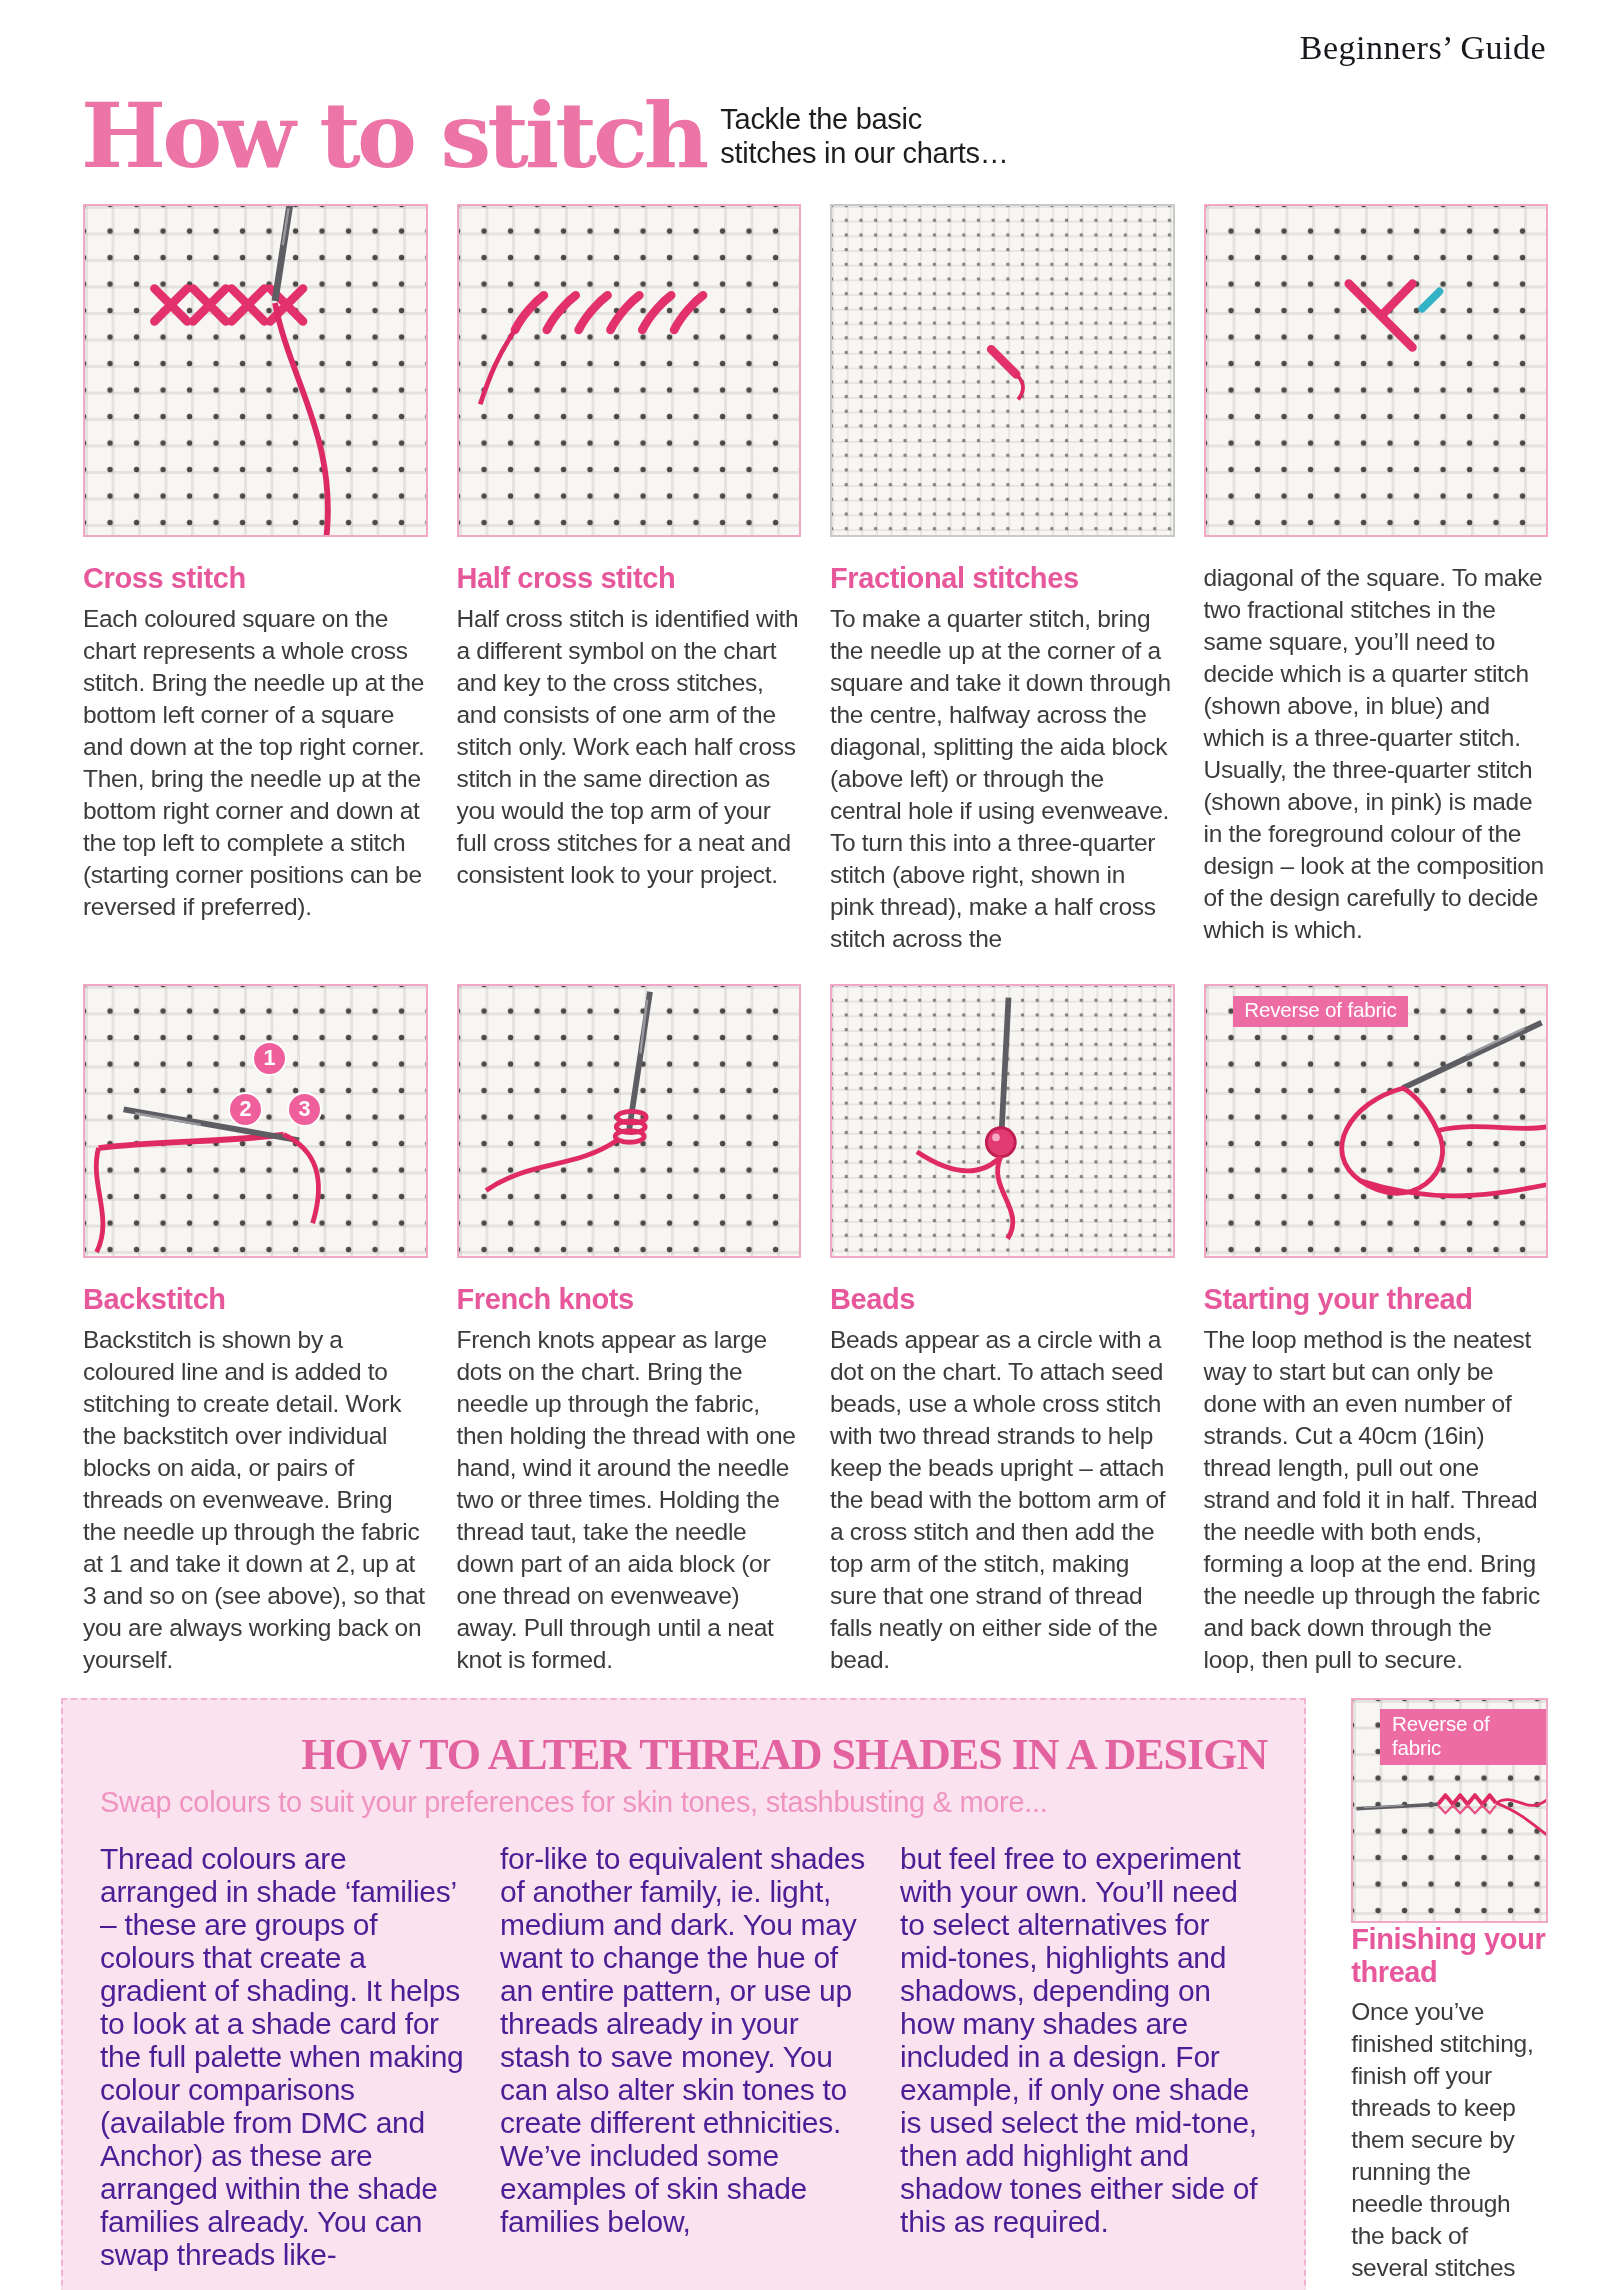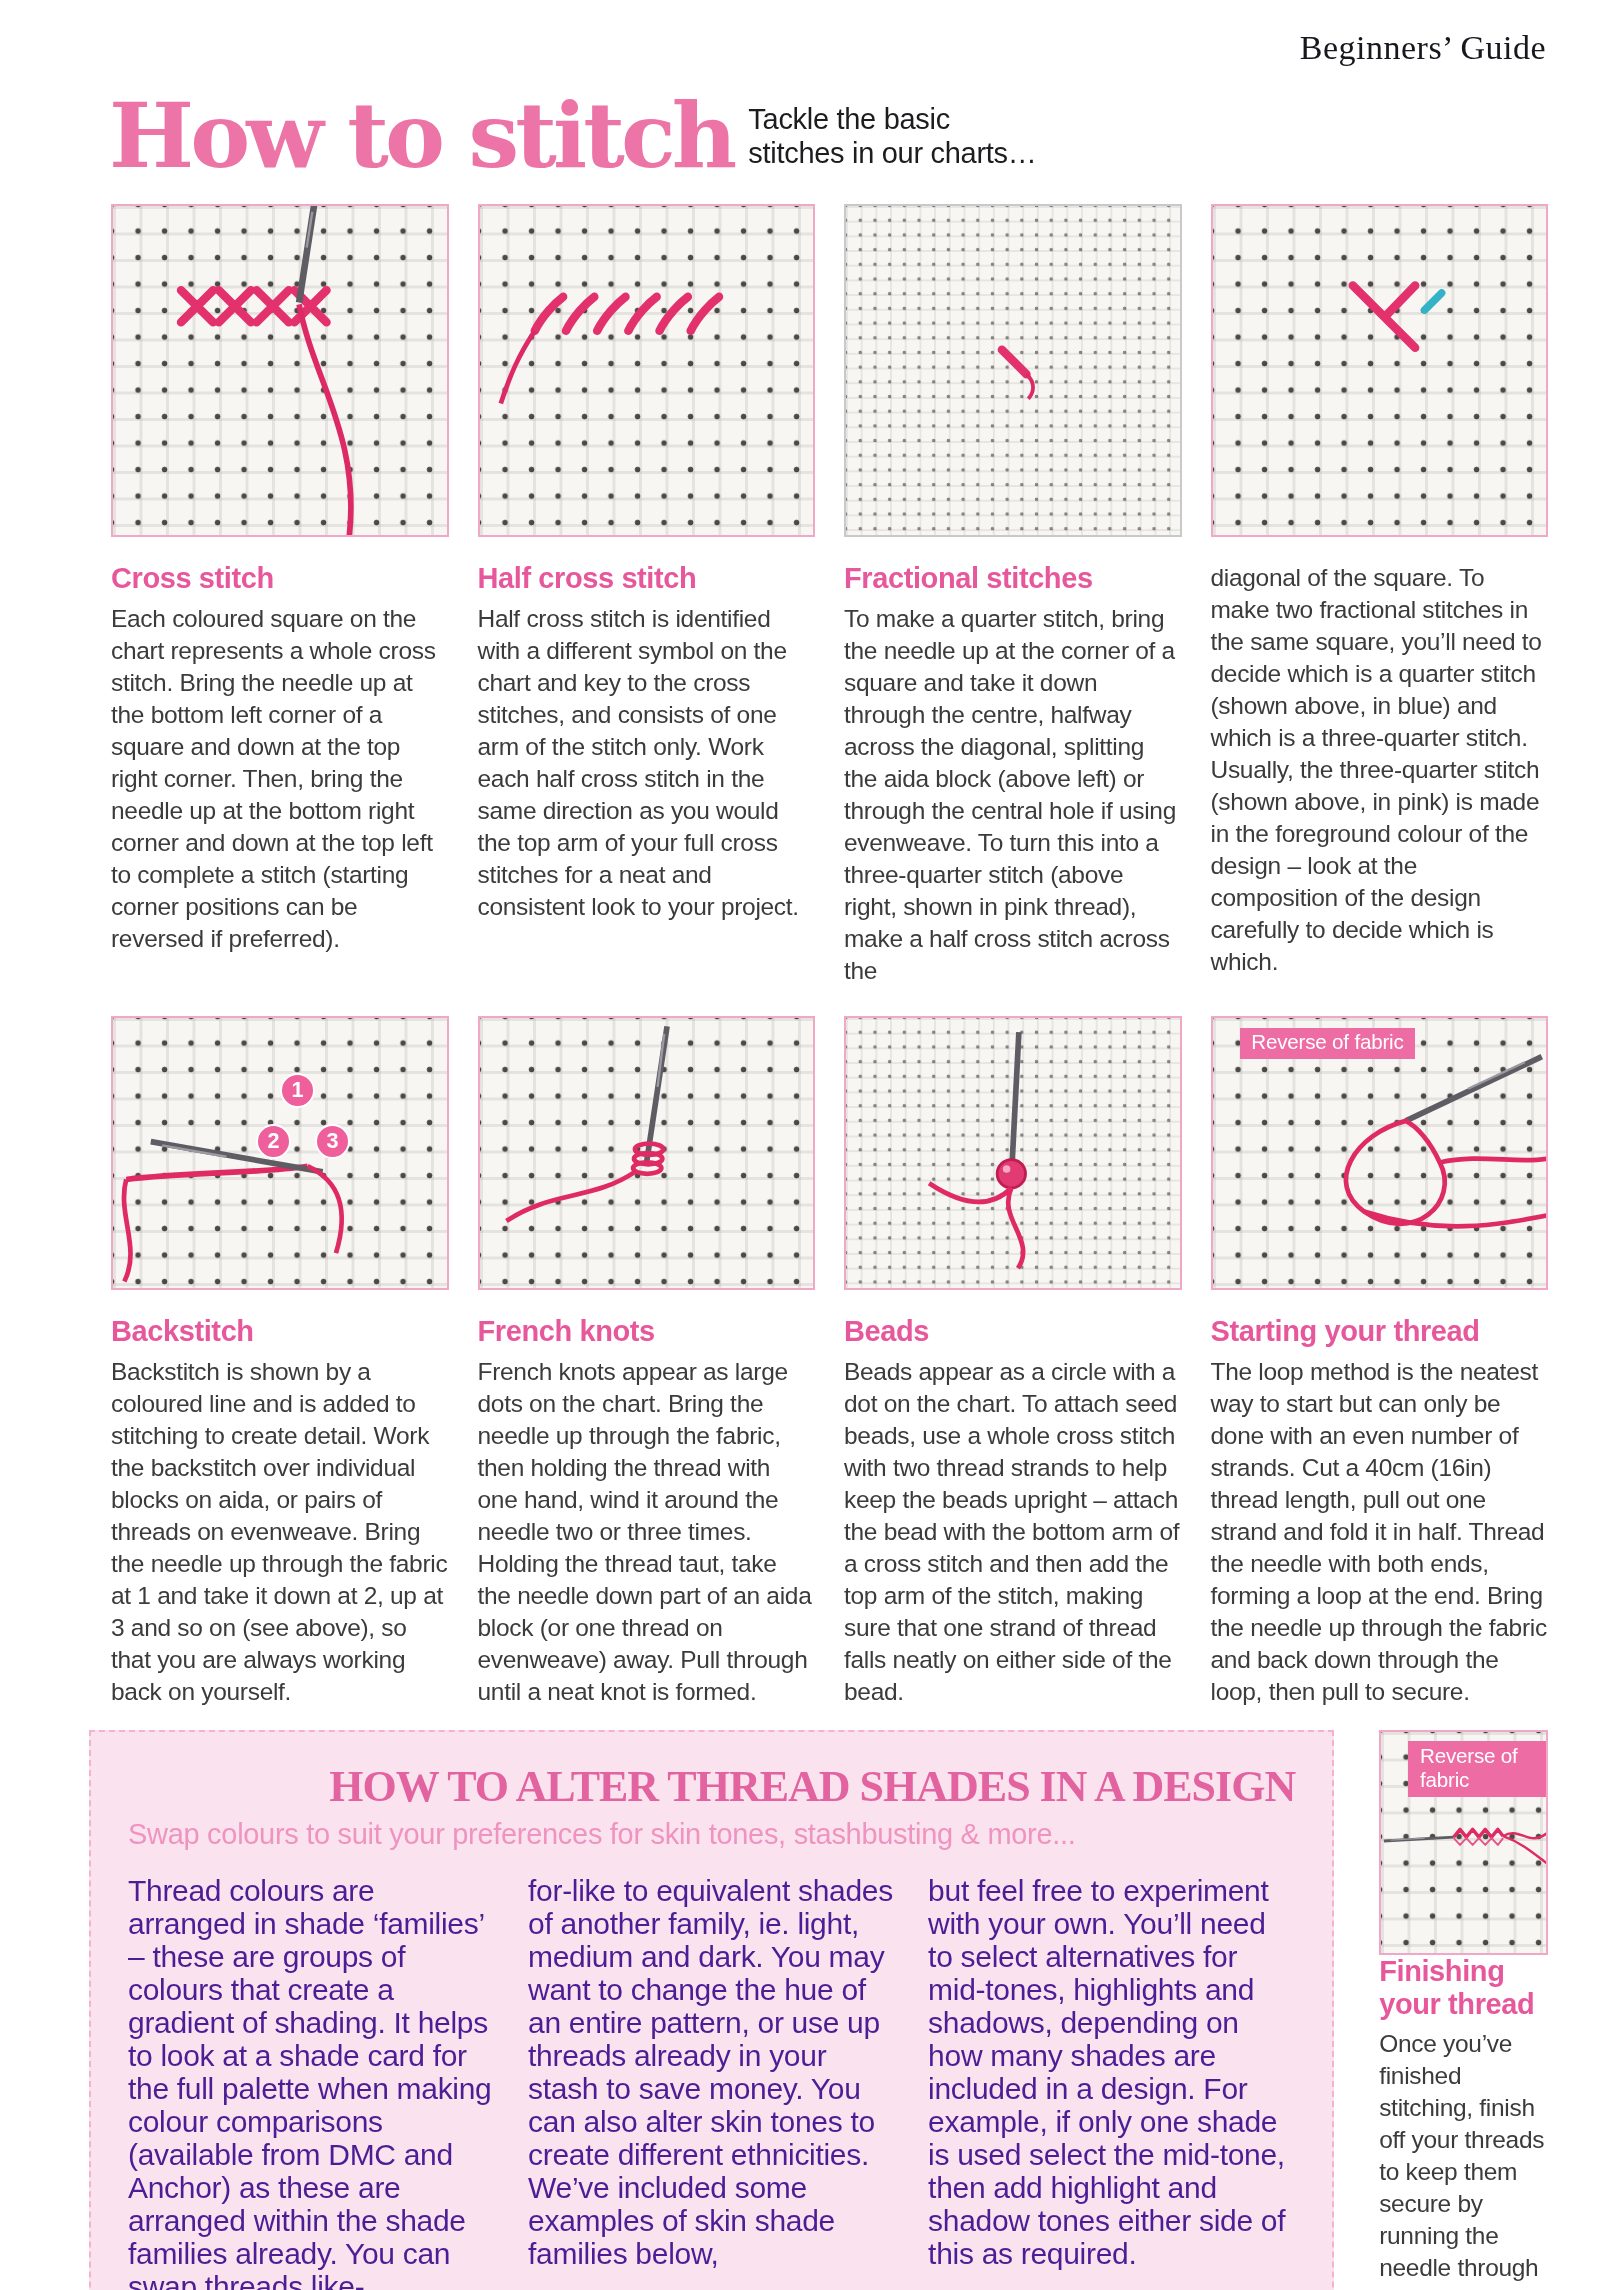--- a/index.html
+++ b/index.html
@@ -4,21 +4,20 @@
 <style>
   * { box-sizing: border-box; margin: 0; padding: 0; }
   html,body { background:#ffffff; }
   .page {
     position: relative;
     width: 1619px; height: 2291px;
     background: #ffffff;
     overflow: hidden;
     font-family: "Liberation Sans", "DejaVu Sans", sans-serif;
     color: #3b3b3d;
-    padding-left: 28px;
   }
   
   .eyebrow {
     padding: 29px 73px 0 0;
     text-align: right;
     font-family: "Liberation Serif", "DejaVu Serif", serif;
     font-size: 34px; color: #17171d; letter-spacing: 0.5px;
   }
   .masthead {
     margin: 25.5px 71px 5.9px 81px;

